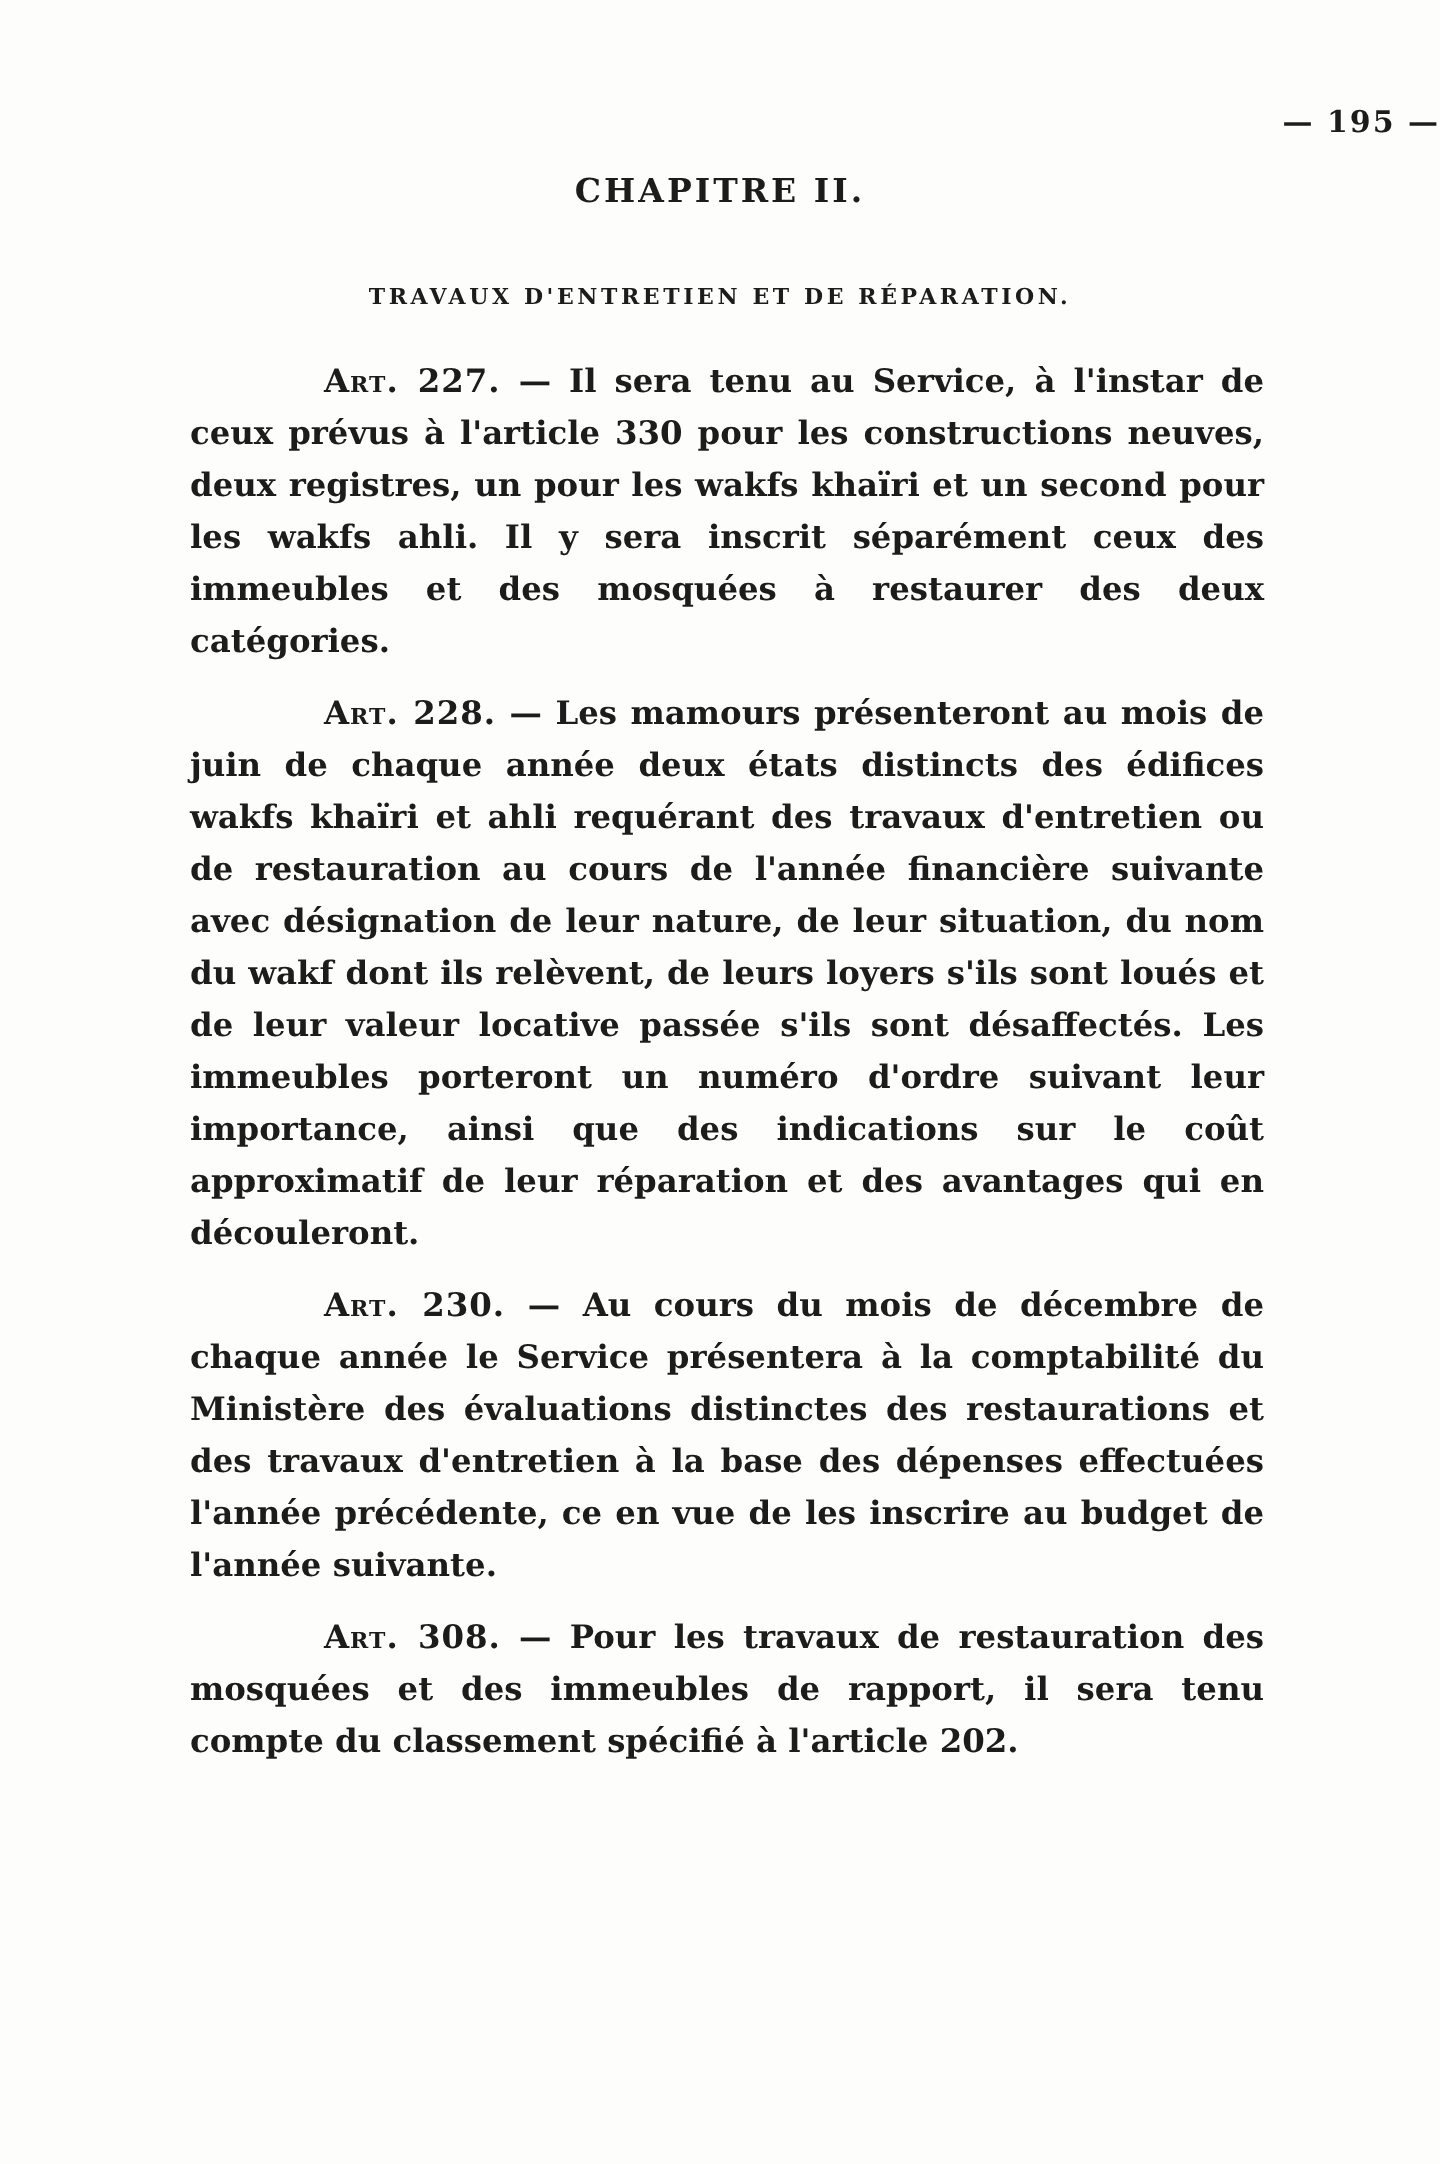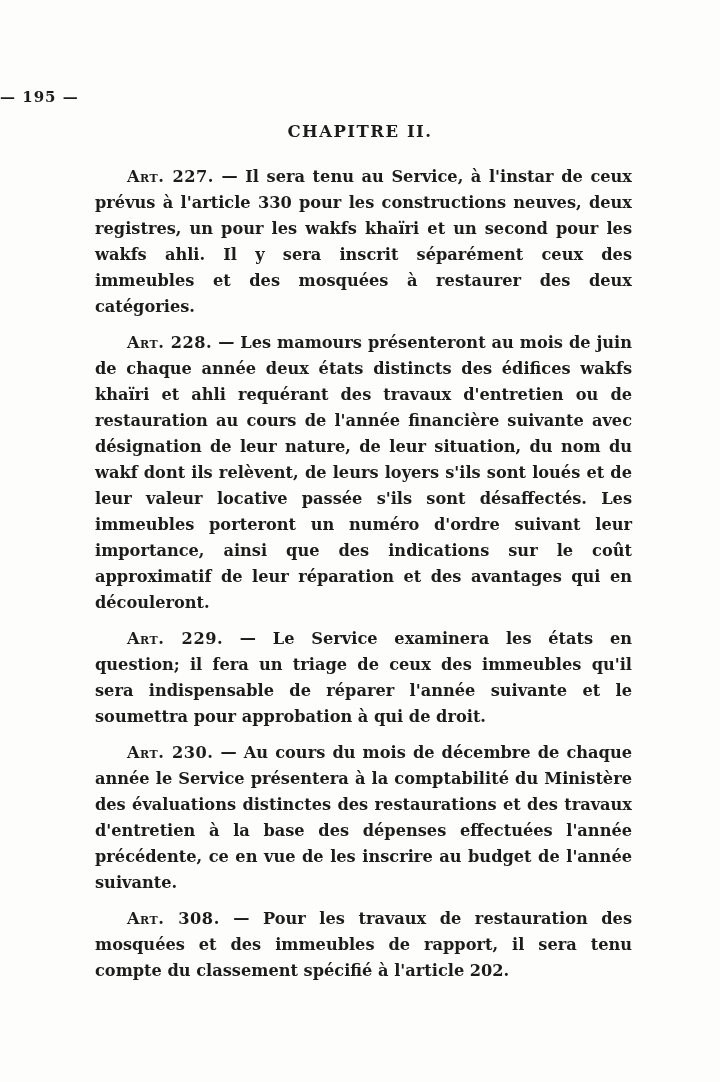--- a/index.html
+++ b/index.html
@@ -14,22 +14,22 @@
     height: 1082px;
     margin: 0 auto;
     background: var(--paper);
     color: var(--ink);
     font-family: "DejaVu Serif", "Liberation Serif", serif;
     font-weight: bold;
     overflow: hidden;
     -webkit-font-smoothing: antialiased;
   }
   .page-number {
-    padding-top: 88px;
-    text-align: left;
+    padding-top: 52px;
+    text-align: right;
     font-size: 15px;
     line-height: 18px;
     letter-spacing: 1px;
   }
   .chapter-heading {
     margin-top: 16px;
     text-align: center;
     font-size: 16.5px;
     line-height: 20px;
     letter-spacing: 1.5px;
@@ -51,40 +51,41 @@
   }
   .para {
     text-indent: 32px;
   }
   .para.article-start {
     margin-top: 10px;
   }
   .article-label {
     font-variant: small-caps;
     letter-spacing: 0.5px;
+    margin-left: 35px;
   }
 </style>
 </head>
 <body>
 
 <div class="page">
 
   <div class="page-number">— 195 —</div>
 
   <div class="chapter-heading">CHAPITRE II.</div>
 
+  <div class="section-heading">TRAVAUX D'ENTRETIEN ET DE RÉPARATION.</div>
 
   <div class="body-text">
 
     <p class="para article-start"><span class="article-label">Art. 227.</span> <span>— Il sera tenu au Service, à l'instar de ceux prévus à l'article 330 pour les constructions neuves, deux registres, un pour les wakfs khaïri et un second pour les wakfs ahli. Il y sera inscrit séparément ceux des immeubles et des mosquées à restaurer des deux catégories.</span></p>
 
     <p class="para article-start"><span class="article-label">Art. 228.</span> <span>— Les mamours présenteront au mois de juin de chaque année deux états distincts des édifices wakfs khaïri et ahli requérant des travaux d'entretien ou de restauration au cours de l'année financière suivante avec désignation de leur nature, de leur situation, du nom du wakf dont ils relèvent, de leurs loyers s'ils sont loués et de leur valeur locative passée s'ils sont désaffectés. Les immeubles porteront un numéro d'ordre suivant leur importance, ainsi que des indications sur le coût approximatif de leur réparation et des avantages qui en découleront.</span></p>
 
 
-    <p class="para article-start"><span class="article-label">Art. 229.</span> <span>— Le Service examinera les états en question; il fera un triage de ceux des immeubles qu'il sera indispensable de réparer l'année suivante et le soumettra pour approbation à qui de droit.</span></p>
 
     <p class="para article-start"><span class="article-label">Art. 230.</span> <span>— Au cours du mois de décembre de chaque année le Service présentera à la comptabilité du Ministère des évaluations distinctes des restaurations et des travaux d'entretien à la base des dépenses effectuées l'année précédente, ce en vue de les inscrire au budget de l'année suivante.</span></p>
 
     <p class="para article-start"><span class="article-label">Art. 308.</span> <span>— Pour les travaux de restauration des mosquées et des immeubles de rapport, il sera tenu compte du classement spécifié à l'article 202.</span></p>
 
   </div>
 
 </div>
 
 </body></html>

